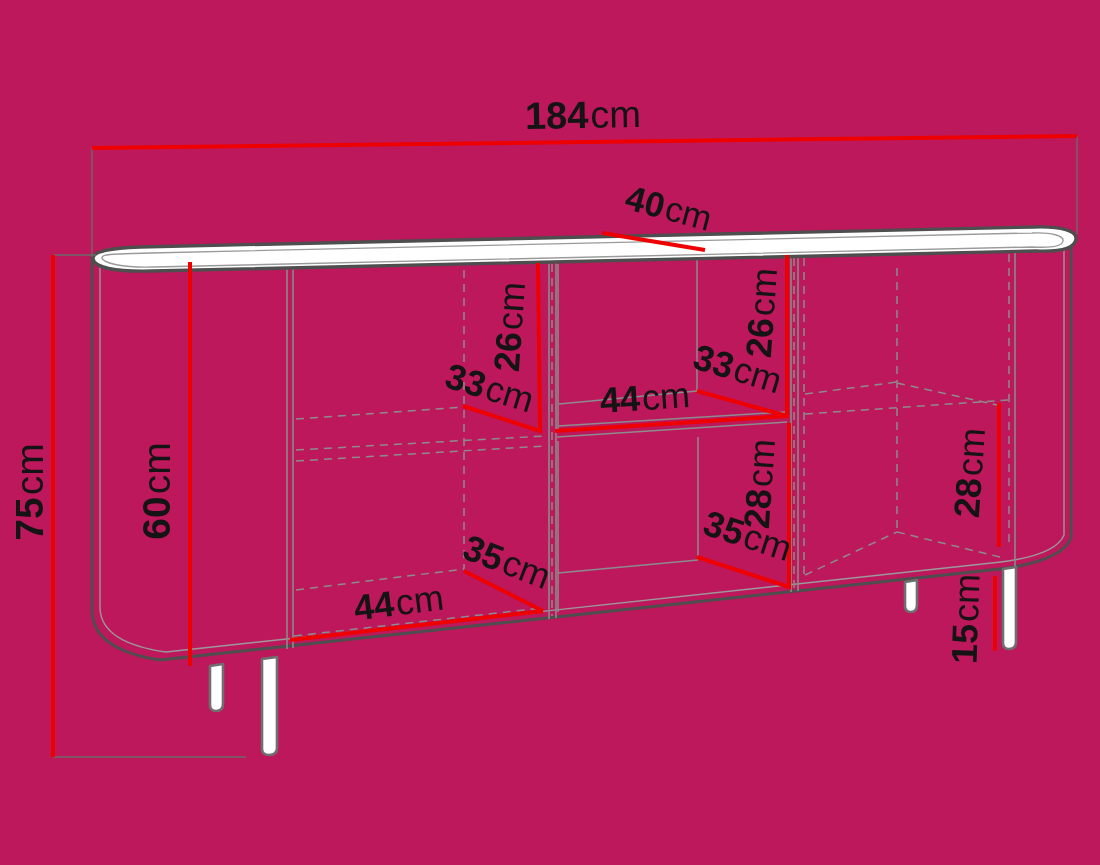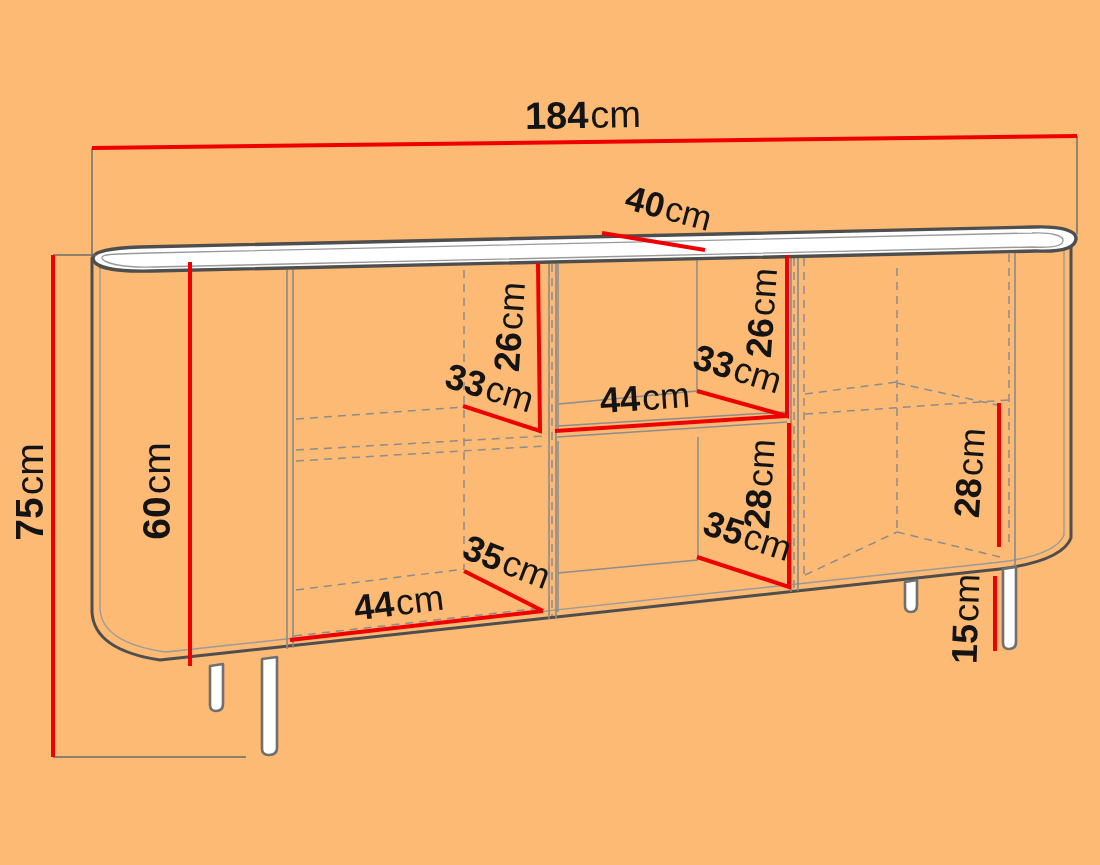--- a/index.html
+++ b/index.html
@@ -1,16 +1,16 @@
 <!DOCTYPE html>
 <html><head>
 <meta charset="utf-8">
 <style>
   html,body{margin:0;padding:0;background:#ffffff;}
-  .stage{position:relative;width:1100px;height:865px;background:#fdba74;overflow:hidden;
+  .stage{position:relative;width:1100px;height:865px;background:#be185d;overflow:hidden;
          font-family:"Liberation Sans", sans-serif;}
   svg{display:block}
   .outline{fill:none;stroke:#4e4e4e;stroke-width:3;stroke-linecap:round;stroke-linejoin:round;}
   .outline-thin{fill:none;stroke:#9a9a9a;stroke-width:1.4;stroke-linecap:round;}
   .panel{fill:none;stroke:#8a8a8a;stroke-width:1.6;}
   .hidden-edge{fill:none;stroke:#8c8c8c;stroke-width:1.5;stroke-dasharray:8 6;}
   .inner-solid{fill:none;stroke:#8c8c8c;stroke-width:1.5;}
   .dim{fill:none;stroke-width:4;stroke-linecap:butt;stroke-linejoin:miter;}
   .ext{fill:none;stroke:#6a6a6a;stroke-width:1.4;}
   .leg{fill:#ffffff;stroke:#6f6f6f;stroke-width:2.6;stroke-linejoin:round;}

